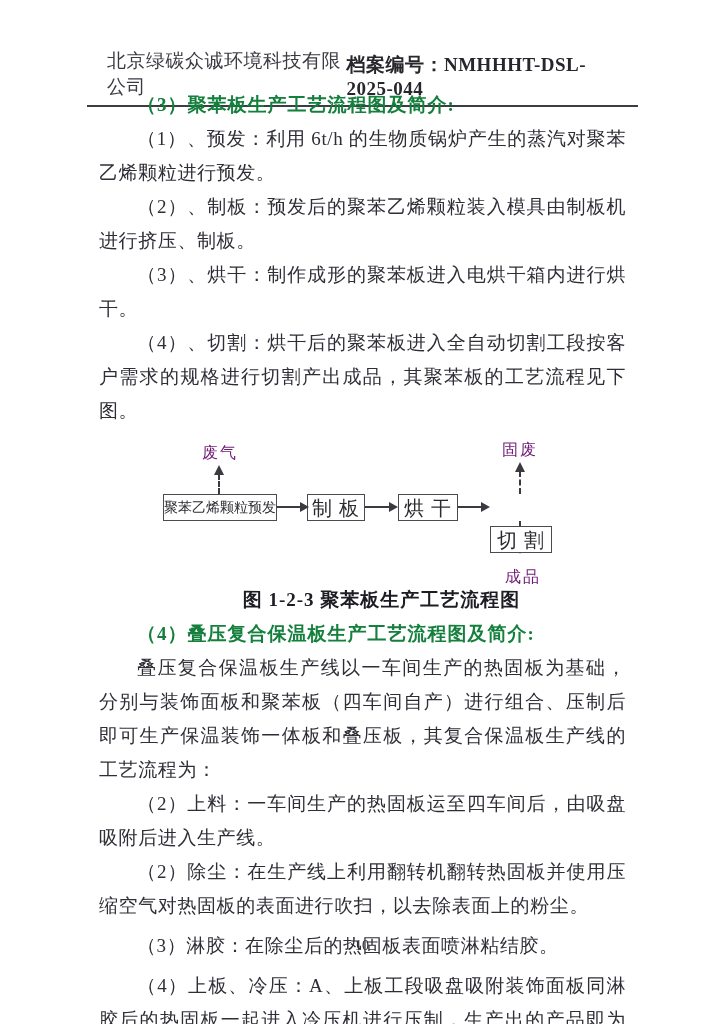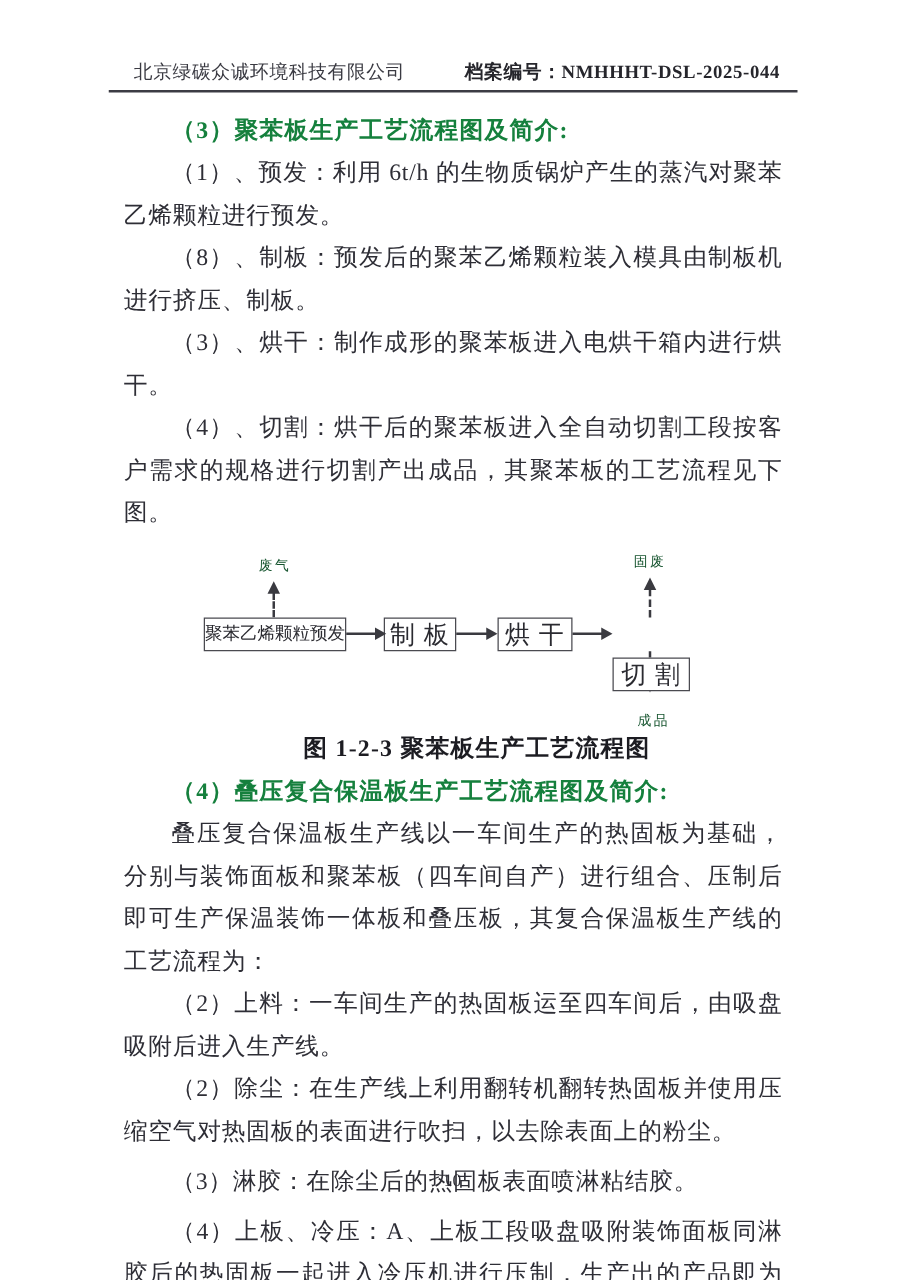--- a/index.html
+++ b/index.html
@@ -6,21 +6,21 @@
   .page {
     position:relative; width:724px; height:1024px; background:#ffffff;
     font-family:"Liberation Serif","DejaVu Serif",serif;
     color:#2e2e36; overflow:hidden;
   }
   
   .header {
     position:absolute; left:87px; right:86px; top:48px;
     border-bottom:2px solid #3c3c44;
     display:flex; justify-content:space-between; align-items:flex-end;
-    padding:0 14px 5px 20px; font-size:15px; color:#3a3a42;
+    padding:0 14px 5px 20px; font-size:19px; color:#3a3a42;
     letter-spacing:0.5px;
   }
   .header .file-no { font-weight:bold; color:#26262c; }
   
   .content {
     position:absolute; left:99px; top:88px; width:527px;
     font-size:19px; line-height:34px; letter-spacing:0.6px;
     text-align:justify;
   }
   .content p, .content h3 { margin:0; text-indent:2em; }
@@ -30,22 +30,22 @@
   
   .diagram { position:relative; height:155px; text-indent:0; }
   .flow-box {
     position:absolute; box-sizing:border-box; height:27px;
     border:1.5px solid #4a4a50; background:#ffffff;
     display:flex; align-items:center; justify-content:center;
     font-size:20px; letter-spacing:1px; line-height:1; color:#2a2a30;
     white-space:nowrap;
   }
   .flow-label {
-    position:absolute; width:56px; text-align:center; font-size:11px;
-    line-height:18px; letter-spacing:2px; color:#14532d; text-indent:0;
+    position:absolute; width:56px; text-align:center; font-size:16px;
+    line-height:18px; letter-spacing:2px; color:#701a75; text-indent:0;
   }
   .harrow { position:absolute; height:2px; background:#3a3a40; }
   .harrow::after {
     content:""; position:absolute; right:-8px; top:-4px;
     border-left:9px solid #3a3a40; border-top:5px solid transparent;
     border-bottom:5px solid transparent;
   }
   .varrow-dashed { position:absolute; width:0; border-left:2px dashed #3a3a40; }
   .varrow-dashed::after {
     content:""; position:absolute; top:-9px; left:-6px;
@@ -74,21 +74,21 @@
 <div class="page">
 
   <div class="header">
     <span class="company">北京绿碳众诚环境科技有限公司</span>
     <span class="file-no">档案编号：NMHHHT-DSL-2025-044</span>
   </div>
 
   <div class="content">
     <h3>（3）聚苯板生产工艺流程图及简介:</h3>
     <p>（1）、预发：利用 6t/h 的生物质锅炉产生的蒸汽对聚苯乙烯颗粒进行预发。</p>
-    <p>（8）、制板：预发后的聚苯乙烯颗粒装入模具由制板机进行挤压、制板。</p>
+    <p>（2）、制板：预发后的聚苯乙烯颗粒装入模具由制板机进行挤压、制板。</p>
     <p>（3）、烘干：制作成形的聚苯板进入电烘干箱内进行烘干。</p>
     <p>（4）、切割：烘干后的聚苯板进入全自动切割工段按客户需求的规格进行切割产出成品，其聚苯板的工艺流程见下图。</p>
 
     <div class="diagram">
       <span class="flow-label" style="left:93px; top:16px;">废气</span>
       <span class="flow-label" style="left:393px; top:13px;">固废</span>
       <span class="flow-label" style="left:396px; top:140px;">成品</span>
 
       <span class="varrow-dashed" style="left:119px; top:46px; height:20px;"></span>
       <span class="varrow-dashed" style="left:420px; top:43px; height:23px;"></span>

